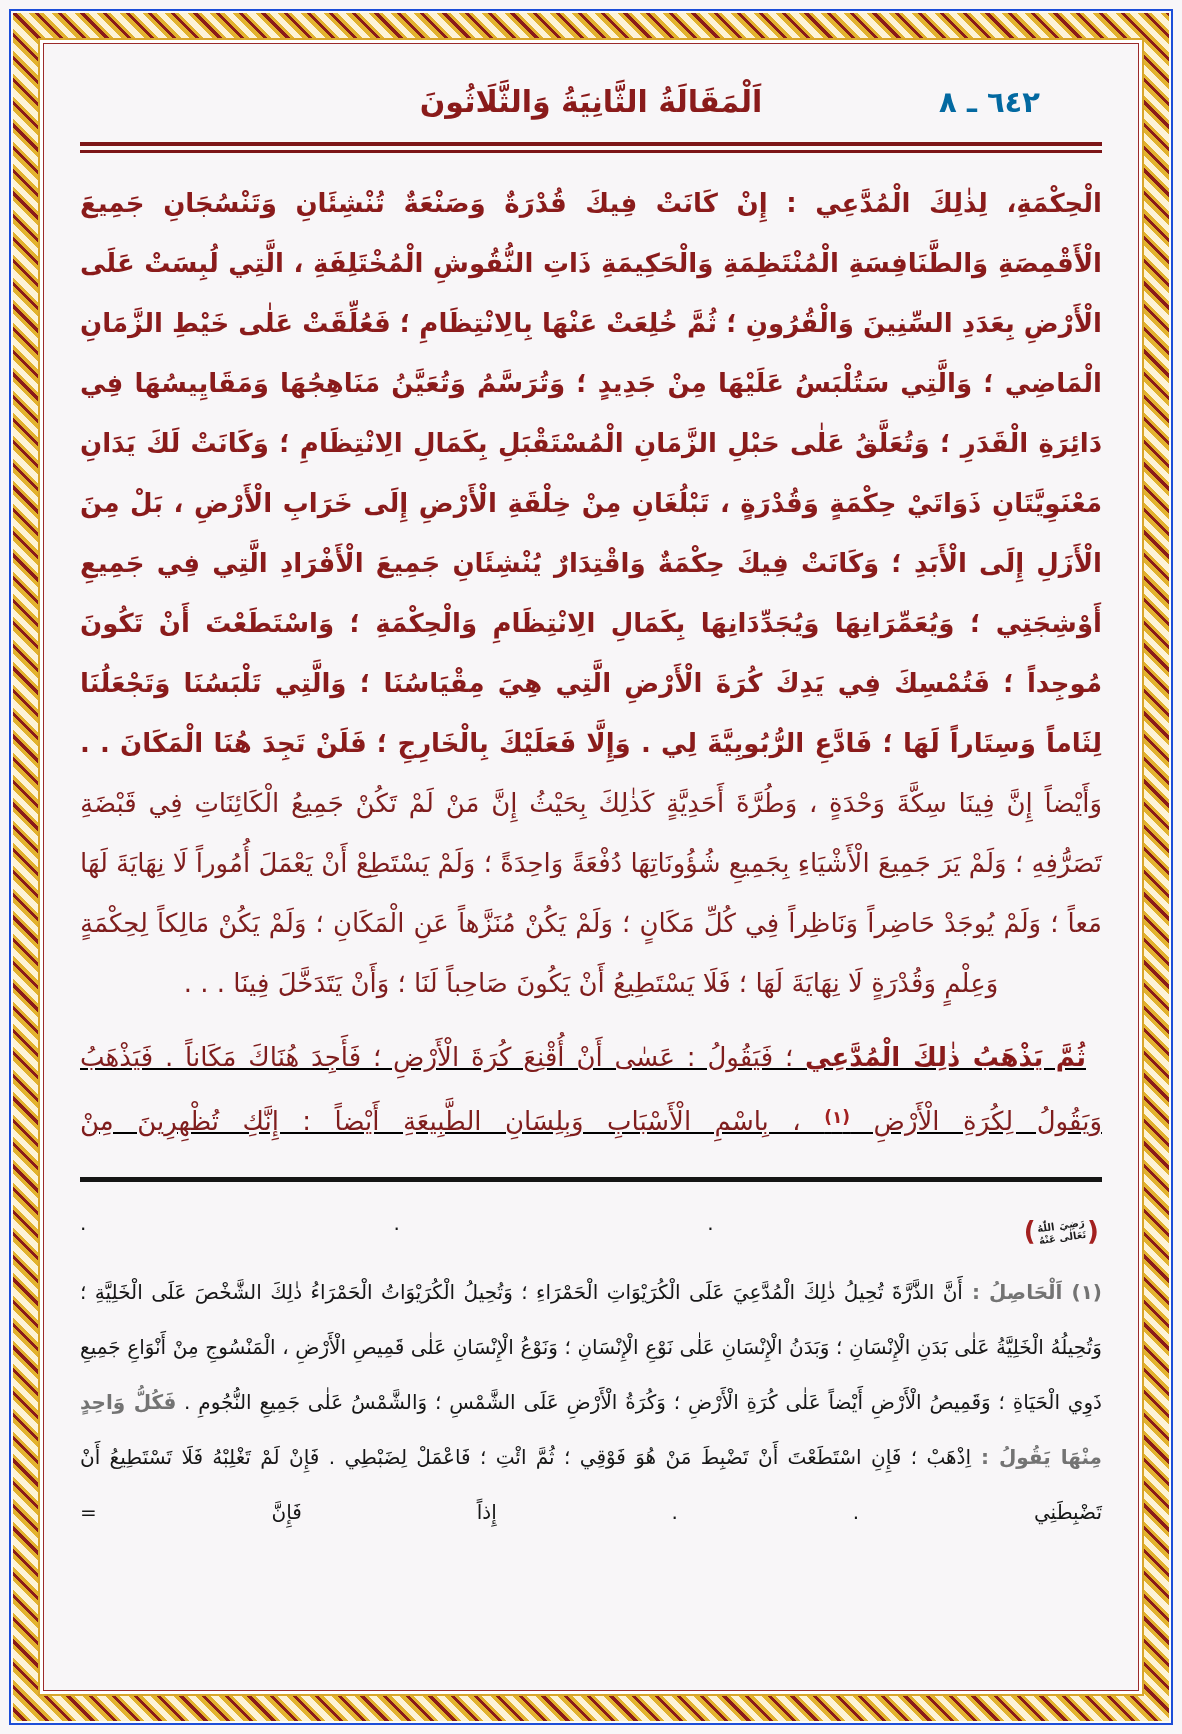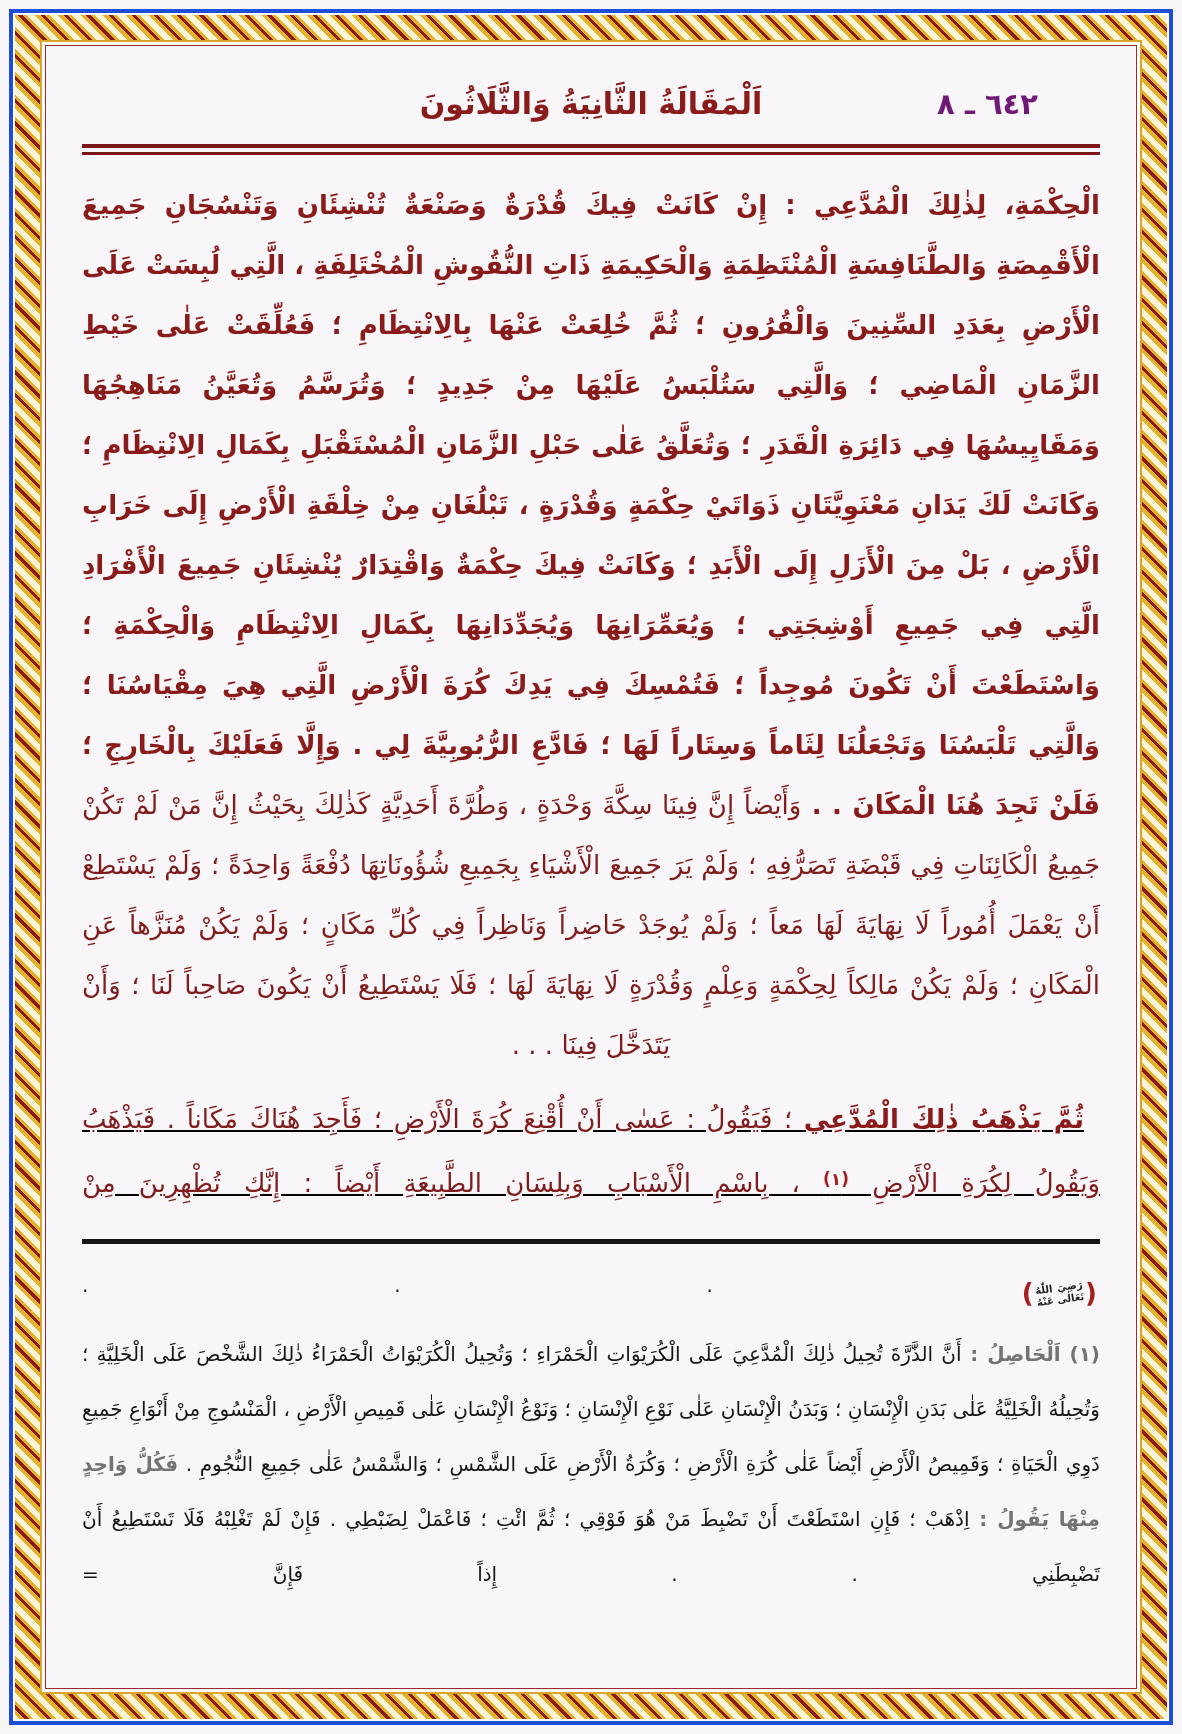--- a/index.html
+++ b/index.html
@@ -7,21 +7,21 @@
     width:1182px;height:1734px;
     background:#f8f6f8;
     box-sizing:border-box;
     padding:9px;
     font-family:"DejaVu Sans",sans-serif;
     position:relative;
     overflow:hidden;
   }
   .frame-outer{
     height:100%;box-sizing:border-box;
-    border:4px solid #1d4ed8;
+    border:2px solid #1d4ed8;
     padding:2px;background:#fdfbf4;
   }
   .frame-band{
     height:100%;box-sizing:border-box;
     background:
       repeating-linear-gradient(45deg,
         #fdf3d7 0 3px,#e2b22e 3px 7px,#8b1a1a 7px 10px,#e2b22e 10px 13px,#fdf3d7 13px 16px);
     padding:25px;
   }
   .frame-inner{
@@ -48,21 +48,21 @@
     text-align:center;
     font-size:30px;
     font-weight:bold;
     color:#8a1b1b;
   }
   .page-number{
     position:absolute;
     right:62px;top:1px;
     font-size:29px;
     font-weight:bold;
-    color:#701a75;
+    color:#0369a1;
     direction:rtl;
   }
   .double-rule{
     margin-top:10px;
     height:4px;
     border-top:4px solid #7c1518;
     border-bottom:3px solid #7c1518;
   }
   .body-text{
     margin-top:20px;

